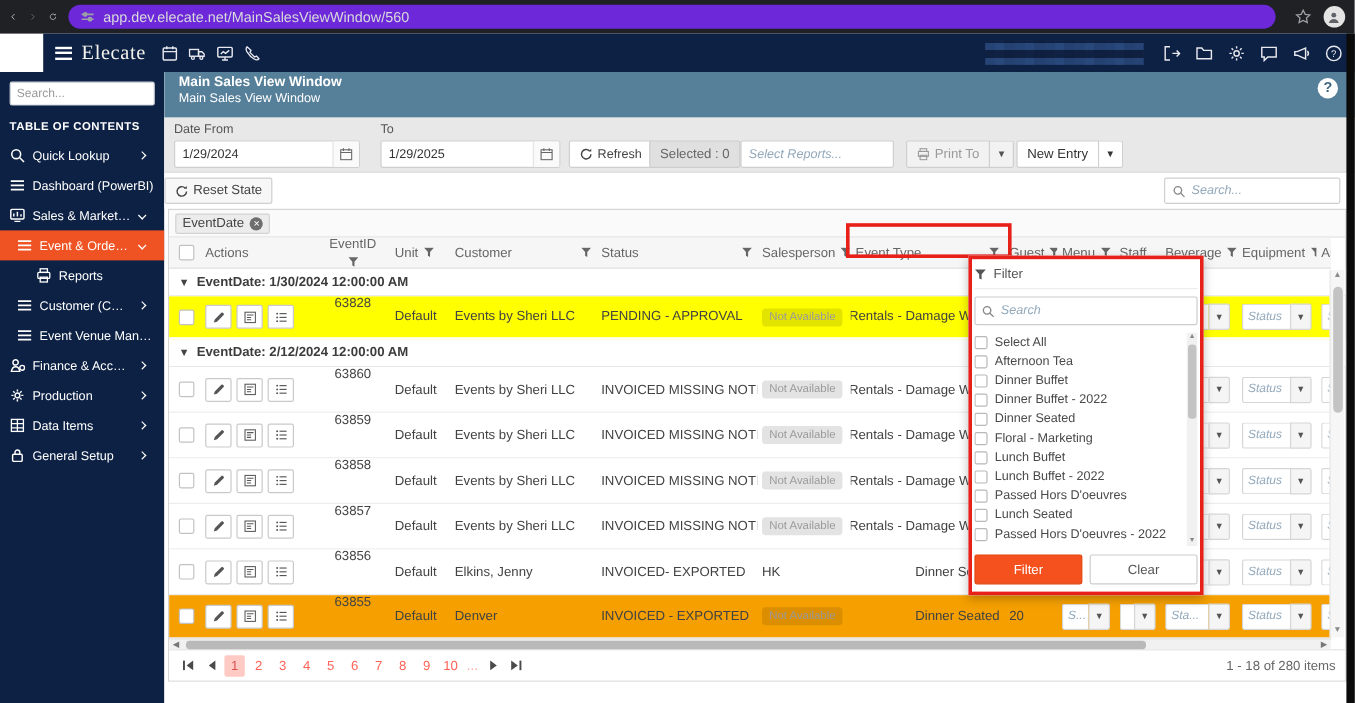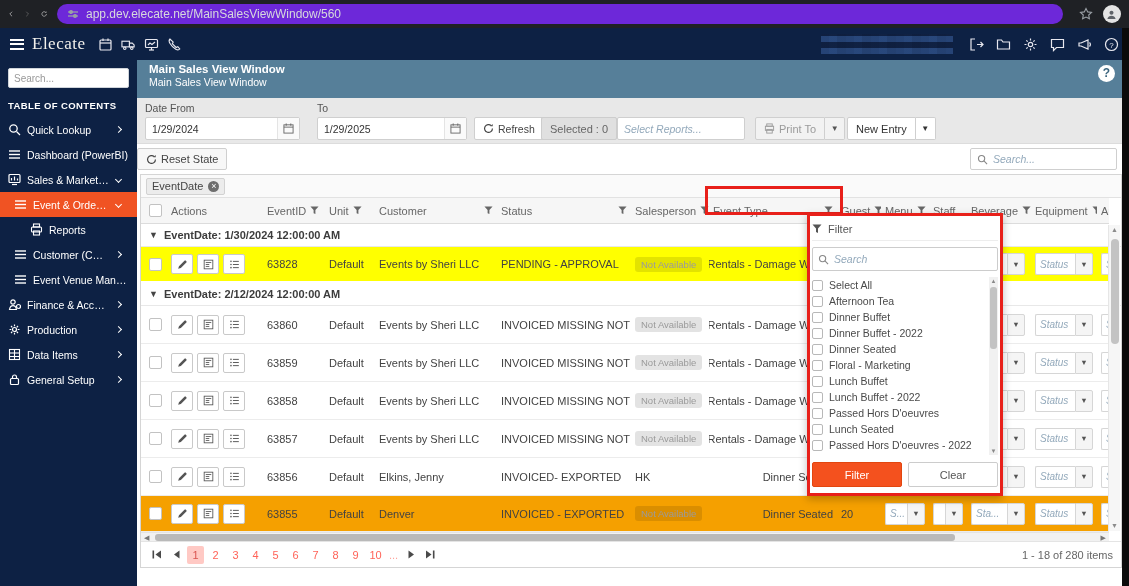--- a/index.html
+++ b/index.html
@@ -8,21 +8,21 @@
   svg { display:block; }
 
   
   .browser-bar { height:28px; background:#1f2125; display:flex; align-items:center; padding:0 8px; gap:10px; }
   .b-ic { width:14px; height:14px; }
   .url-pill { flex:0 0 1006px; height:20px; background:#6d28d9; border-radius:10px; display:flex; align-items:center; gap:7px; padding:0 10px; color:#d7d9dc; font-size:12px; }
   .b-right { display:flex; align-items:center; gap:10px; margin-left:6px; }
   .avatar-btn { width:18px; height:18px; border-radius:50%; background:#e4e4e4; display:flex; align-items:center; justify-content:center; }
 
   
-  .app-header { height:32px; background:#0d2144; display:flex; align-items:center; padding:0 10px; gap:8px; }
+  .app-header { height:32px; background:#0d2144; display:flex; align-items:center; padding:0 10px; gap:8px;margin-left:36px; }
   .burger { display:flex; flex-direction:column; gap:2.5px; width:14px; }
   .burger i { height:2px; background:#fff; display:block; }
   .logo { font-family:"Liberation Serif", serif; color:#f3f1ec; font-size:17px; letter-spacing:.5px; margin-right:4px; }
   .hdr-ic { width:15px; height:15px; }
   .hdr-right { margin-left:auto; display:flex; align-items:center; gap:12px; }
   .redacted { width:132px; height:20px; margin-right:4px;
     background:
       repeating-linear-gradient(0deg, rgba(42,74,128,.75) 0 6px, rgba(14,30,62,.9) 6px 12px),
       repeating-linear-gradient(90deg, #1a3057 0 8px, #24406e 8px 16px, #142646 16px 25px); }
 
@@ -71,21 +71,21 @@
   
   .grid { margin-left:3px; width:982px; border:1px solid #d5d5d5; position:relative; background:#fff; }
   .group-bar { height:23px; background:#fafafa; border-bottom:1px solid #e2e2e2; display:flex; align-items:center; padding-left:5px; }
   .gchip { display:flex; align-items:center; gap:5px; height:17px; background:#ececec; border:1px solid #d2d2d2; border-radius:2px; padding:0 5px; color:#444; }
   .gchip .x { width:11px; height:11px; border-radius:50%; background:#6e6e6e; color:#fff; font-size:9px; line-height:11px; text-align:center; }
 
   .hdr-row, .row { display:flex; align-items:center; padding-left:4px; width:968px; overflow:hidden; }
   .hdr-row { height:26px; background:#f6f6f6; border-bottom:1px solid #dcdcdc; color:#666; }
   .hcell { display:flex; align-items:center; gap:4px; padding:0 4px; height:100%; flex:none; overflow:hidden; white-space:nowrap; }
   .cell { padding:0 4px; flex:none; overflow:hidden; white-space:nowrap; height:100%; display:flex; align-items:center; }
-  .c-check{width:22px;} .c-act{width:96px;} .c-id{width:62px;} .c-unit{width:50px;}
+  .c-check{width:22px;} .c-act{width:96px;} .c-id{width:62px;flex-direction:column;} .c-unit{width:50px;}
   .c-cust{width:122px;gap:28px;} .c-stat{width:134px;} .c-sale{width:78px;} .c-etype{width:128px;justify-content:flex-end;}
   .c-guest{width:44px;} .c-menu{width:48px;} .c-staff{width:38px;} .c-bev{width:64px;} .c-equip{width:66px;} .c-extra{width:50px;}
 
   .grow { height:23px; display:flex; align-items:center; gap:6px; padding-left:8px; border-bottom:1px solid #e8e8e8; font-weight:bold; color:#3c3c3c; background:#fff; }
   .caret { color:#444; font-size:9px; }
   .row { height:38px; border-bottom:1px solid #ececec; background:#fff; }
   .row.yellow { background:#ffff00; height:36px; border-bottom:2px solid #fff; }
   .row.orange { background:#f5a000; height:36px; }
   .cbx { width:13px; height:13px; border:1px solid #c2c2c2; border-radius:2px; background:#fff; }
   .act-btn { width:22px; height:20px; border:1px solid #c9c9c9; border-radius:2px; background:#fff; display:flex; align-items:center; justify-content:center; margin-right:4px; cursor:pointer; }

